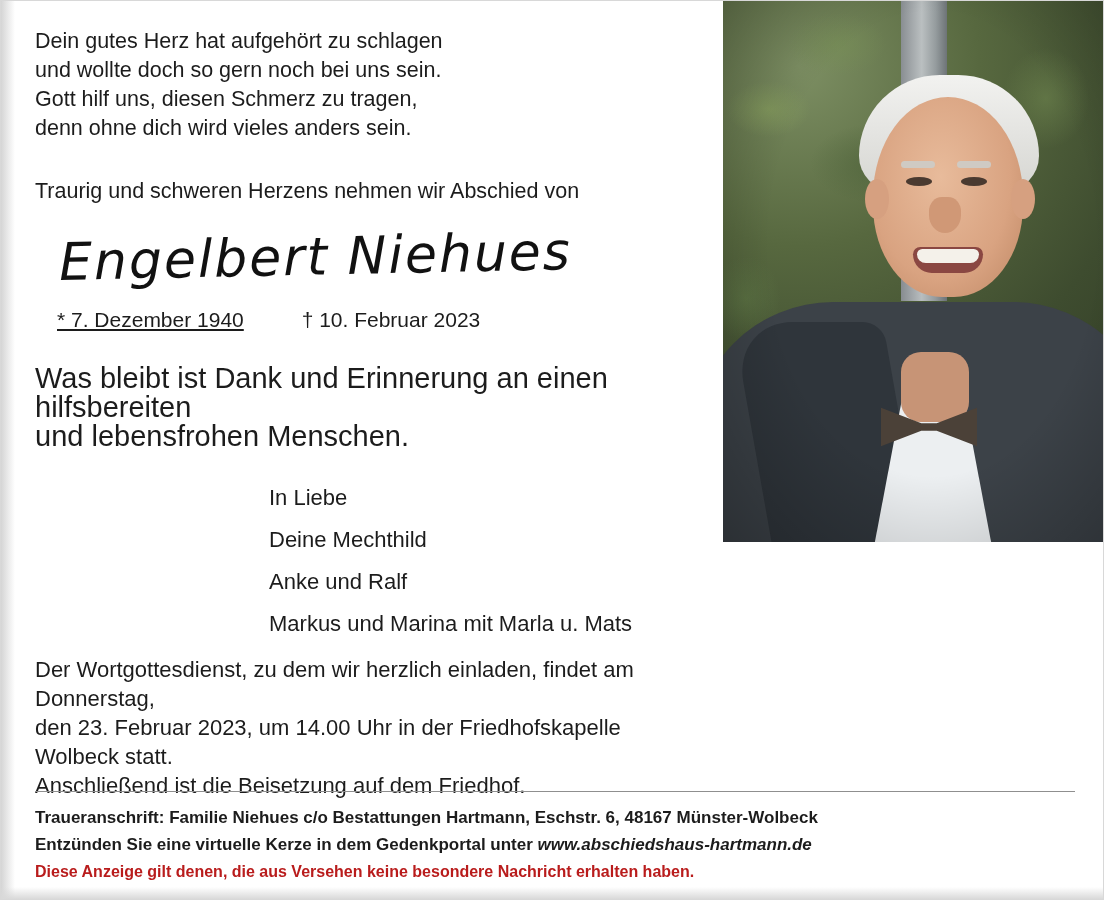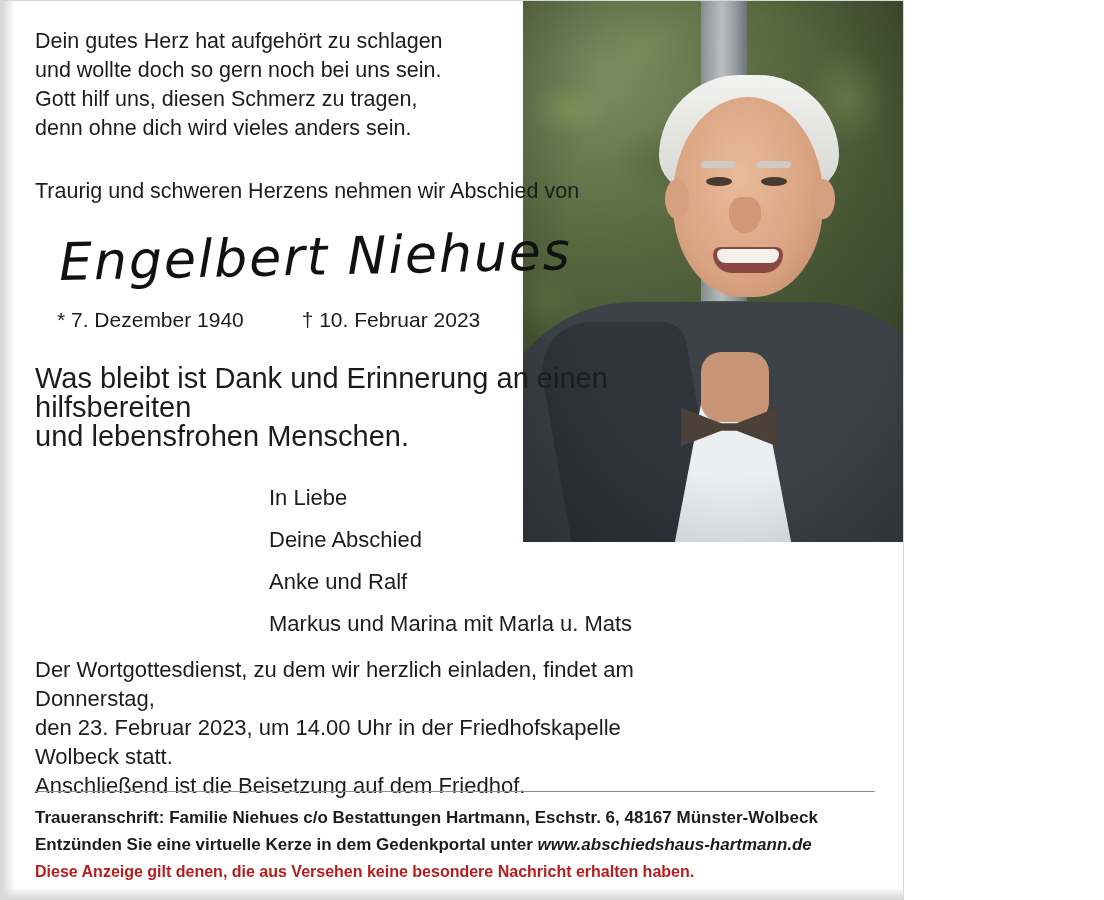--- a/index.html
+++ b/index.html
@@ -10,21 +10,21 @@
   body {
     width: 1104px;
     height: 900px;
     font-family: "Liberation Sans", sans-serif;
     color: #1a1a1a;
     overflow: hidden;
   }
 
   #card {
     position: relative;
-    width: 904px;
+    width: 1104px;
     height: 900px;
     background: #ffffff;
     box-sizing: border-box;
     border: 1px solid #d8d8d8;
     overflow: hidden;
   }
 
   
   #card::before {
     content: "";
@@ -241,21 +241,21 @@
     margin: 26px 0 0 24px;
     transform: rotate(-1.2deg);
     transform-origin: left center;
   }
 
   .dates {
     margin: 16px 0 0 22px;
     font-size: 21px;
     color: #1c1c1c;
   }
-  .dates .birth { margin-right: 52px; }
+  .dates .birth { margin-right: 52px; text-decoration: underline; }
 
   .tribute {
     font-size: 29px;
     line-height: 29px;
     margin-top: 32px;
     color: #1c1c1c;
     white-space: pre-line;
   }
 
   .mourners {
@@ -344,21 +344,21 @@
     <div class="dates">
       <span class="birth">* 7. Dezember 1940</span>
       <span class="death">† 10. Februar 2023</span>
     </div>
 
     <div class="tribute">Was bleibt ist Dank und Erinnerung an einen hilfsbereiten
 und lebensfrohen Menschen.</div>
 
     <div class="mourners">
       <div>In Liebe</div>
-      <div>Deine Abschied</div>
+      <div>Deine Mechthild</div>
       <div>Anke und Ralf</div>
       <div>Markus und Marina mit Marla u. Mats</div>
     </div>
 
     <div class="service">Der Wortgottesdienst, zu dem wir herzlich einladen, findet am Donnerstag,
 den 23. Februar 2023, um 14.00 Uhr in der Friedhofskapelle Wolbeck statt.
 Anschließend ist die Beisetzung auf dem Friedhof.</div>
   </div>
 
   <div id="footer">

